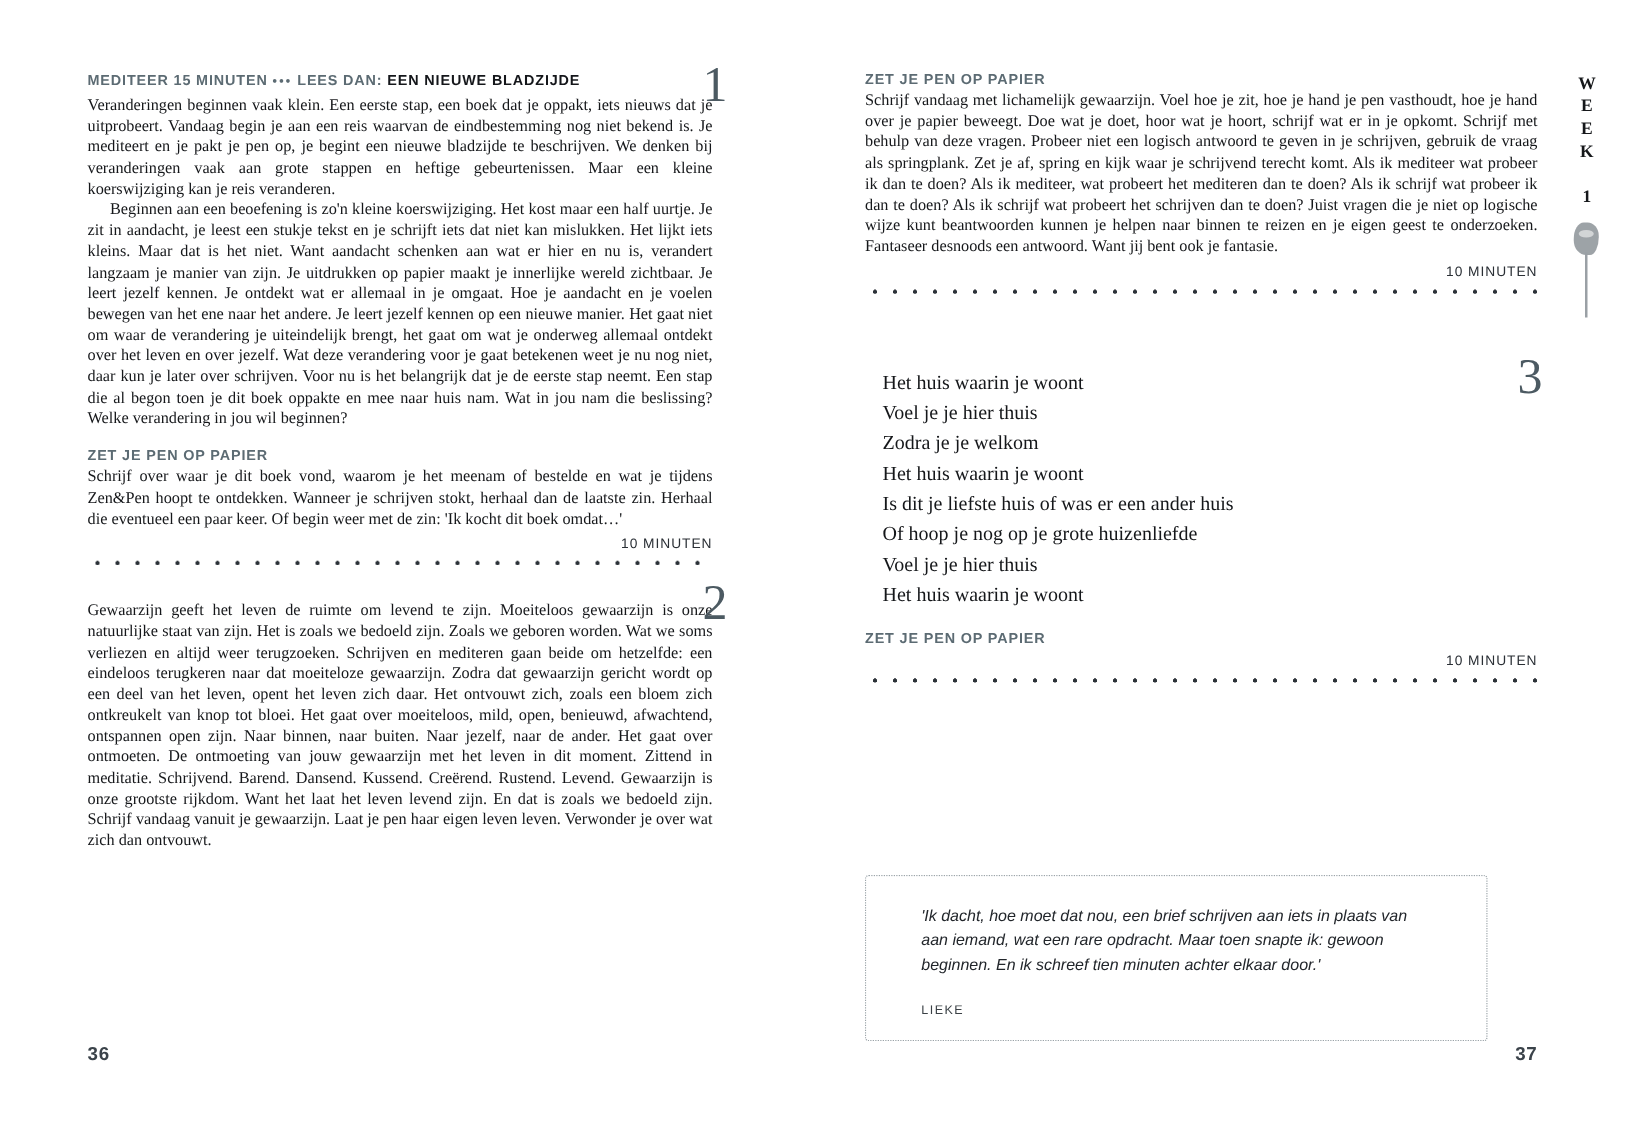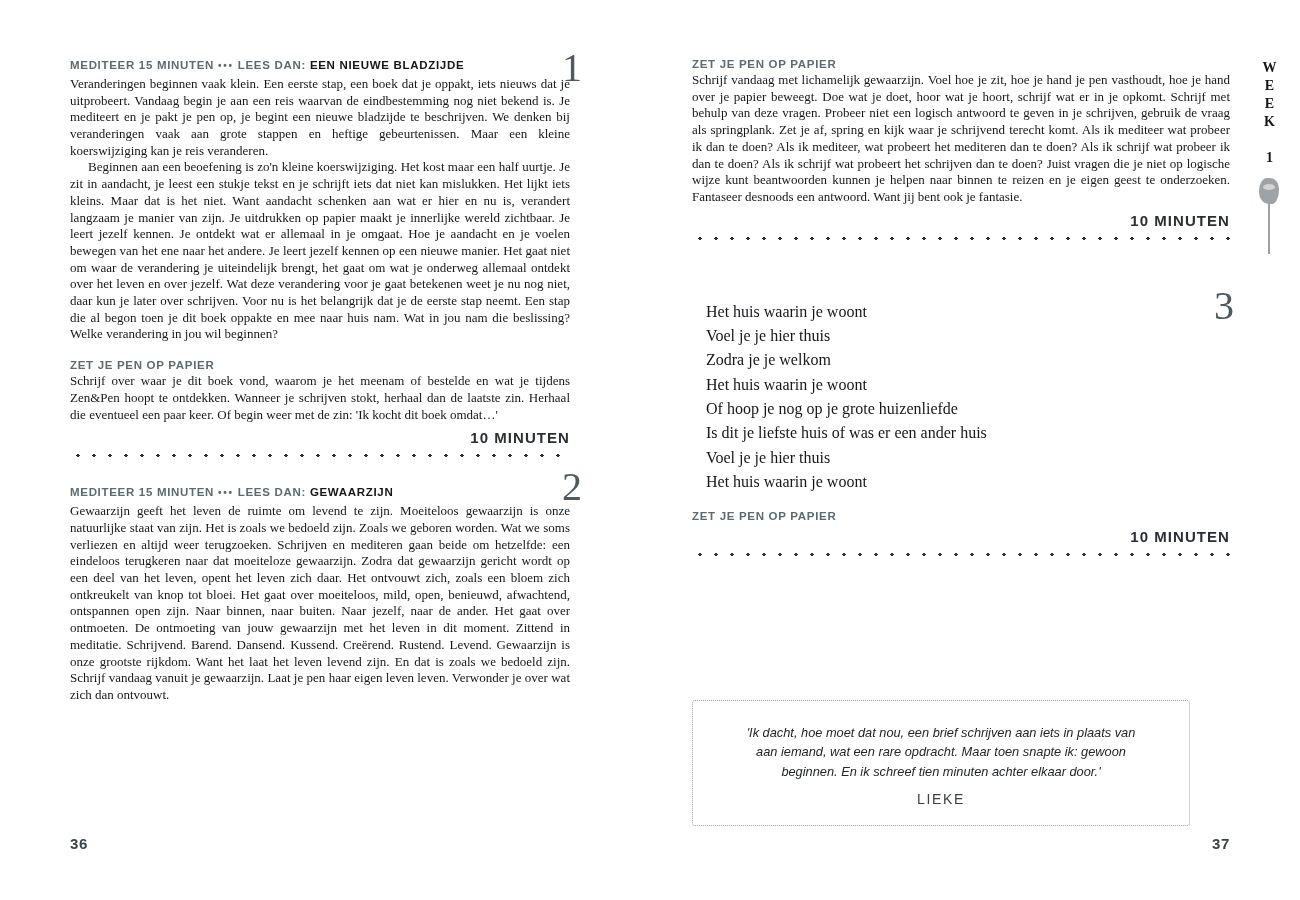--- a/index.html
+++ b/index.html
@@ -83,22 +83,22 @@
     font-family: "Liberation Serif", serif;
     font-size: 40px;
     color: #4c5a62;
     line-height: 1;
     font-weight: normal;
   }
 
   
   .minutes {
     font-family: "Liberation Sans", sans-serif;
-    font-size: 15px;
-    font-weight: bold;
+    font-size: 11px;
+    font-weight: normal;
     letter-spacing: 0.07em;
     color: #2a2f35;
     text-align: right;
     margin: 6px 0 4px 0;
   }
 
   
   .dot-rule {
     height: 7px;
     margin: 4px 0 0 0;
@@ -124,36 +124,36 @@
   
   .quote-box {
     position: absolute;
     left: 42px;
     top: 700px;
     width: 498px;
     box-sizing: border-box;
     padding: 22px 44px 18px 44px;
     border: 1.5px dotted #9aa3a8;
     border-radius: 3px;
-    text-align: center;
+    text-align: left;
   }
   .quote-text {
     font-family: "Liberation Sans", sans-serif;
     font-style: italic;
     font-size: 12.8px;
     line-height: 1.52;
     color: #22262b;
     margin: 0;
   }
   .quote-author {
     font-family: "Liberation Sans", sans-serif;
-    font-size: 14px;
+    font-size: 10px;
     letter-spacing: 0.12em;
     color: #3a4045;
-    margin: 10px 0 0 0;
+    margin: 22px 0 0 0;
     text-transform: uppercase;
   }
 
   
   .folio {
     position: absolute;
     bottom: 48px;
     font-family: "Liberation Sans", sans-serif;
     font-size: 15px;
     font-weight: bold;
@@ -252,26 +252,20 @@
       <p class="body-text">Schrijf over waar je dit boek vond, waarom je het meenam of bestelde en wat je tijdens Zen&amp;Pen hoopt te ontdekken. Wanneer je schrijven stokt, herhaal dan de laatste zin. Herhaal die eventueel een paar keer. Of begin weer met de zin: 'Ik kocht dit boek omdat…'</p>
       <p class="minutes">10 MINUTEN</p>
       <div class="dot-rule"></div>
     </div>
 
     <div class="gap-lg"></div>
 
     <div class="blk">
       <div class="big-num" style="right:-12px; top:-18px;">2</div>
 
-      <p class="sec-head">
-        <span>MEDITEER 15 MINUTEN</span>
-        <span class="dots">•••</span>
-        <span>LEES DAN:</span>
-        <span class="strong">GEWAARZIJN</span>
-      </p>
 
       <p class="body-text">Gewaarzijn geeft het leven de ruimte om levend te zijn. Moeiteloos gewaarzijn is onze natuurlijke staat van zijn. Het is zoals we bedoeld zijn. Zoals we geboren worden. Wat we soms verliezen en altijd weer terugzoeken. Schrijven en mediteren gaan beide om hetzelfde: een eindeloos terugkeren naar dat moeiteloze gewaarzijn. Zodra dat gewaarzijn gericht wordt op een deel van het leven, opent het leven zich daar. Het ontvouwt zich, zoals een bloem zich ontkreukelt van knop tot bloei. Het gaat over moeiteloos, mild, open, benieuwd, afwachtend, ontspannen open zijn. Naar binnen, naar buiten. Naar jezelf, naar de ander. Het gaat over ontmoeten. De ontmoeting van jouw gewaarzijn met het leven in dit moment. Zittend in meditatie. Schrijvend. Barend. Dansend. Kussend. Creërend. Rustend. Levend. Gewaarzijn is onze grootste rijkdom. Want het laat het leven levend zijn. En dat is zoals we bedoeld zijn. Schrijf vandaag vanuit je gewaarzijn. Laat je pen haar eigen leven leven. Verwonder je over wat zich dan ontvouwt.</p>
     </div>
 
     <div class="folio folio-left">36</div>
   </div>
 
   <div class="page page-right">
 
     <div class="blk">
@@ -285,22 +279,22 @@
 
     <div class="blk">
       <div class="big-num" style="right:-4px; top:-14px;">3</div>
 
 
       <ul class="poem">
         <li>Het huis waarin je woont</li>
         <li>Voel je je hier thuis</li>
         <li>Zodra je je welkom</li>
         <li>Het huis waarin je woont</li>
+        <li>Is dit je liefste huis of was er een ander huis</li>
         <li>Of hoop je nog op je grote huizenliefde</li>
-        <li>Is dit je liefste huis of was er een ander huis</li>
         <li>Voel je je hier thuis</li>
         <li>Het huis waarin je woont</li>
       </ul>
     </div>
 
     <div class="gap-md"></div>
 
     <div class="blk">
       <p class="sec-head-pen">ZET JE PEN OP PAPIER</p>
       <p class="minutes">10 MINUTEN</p>

